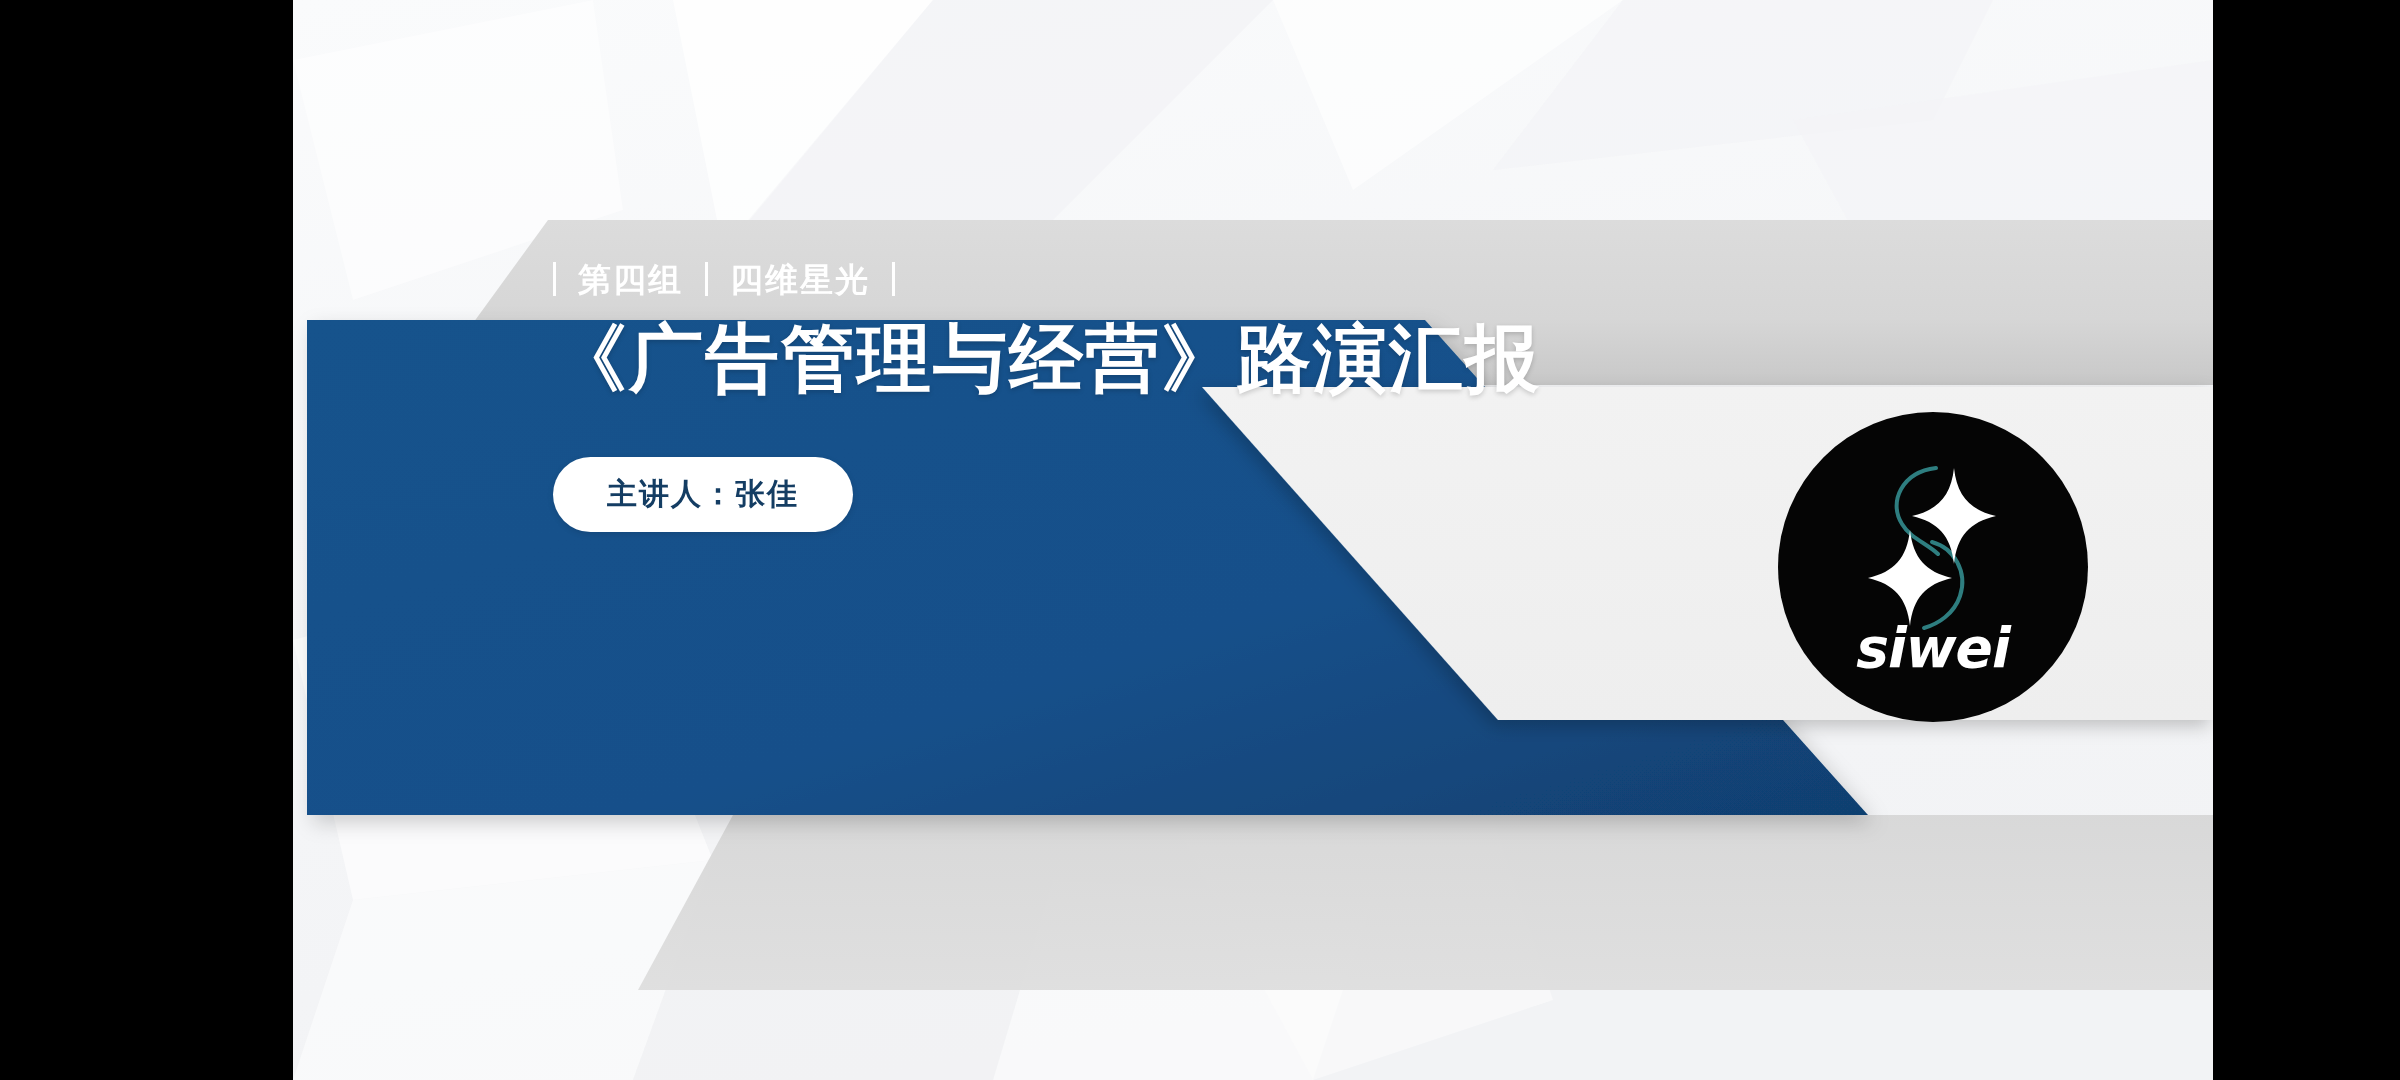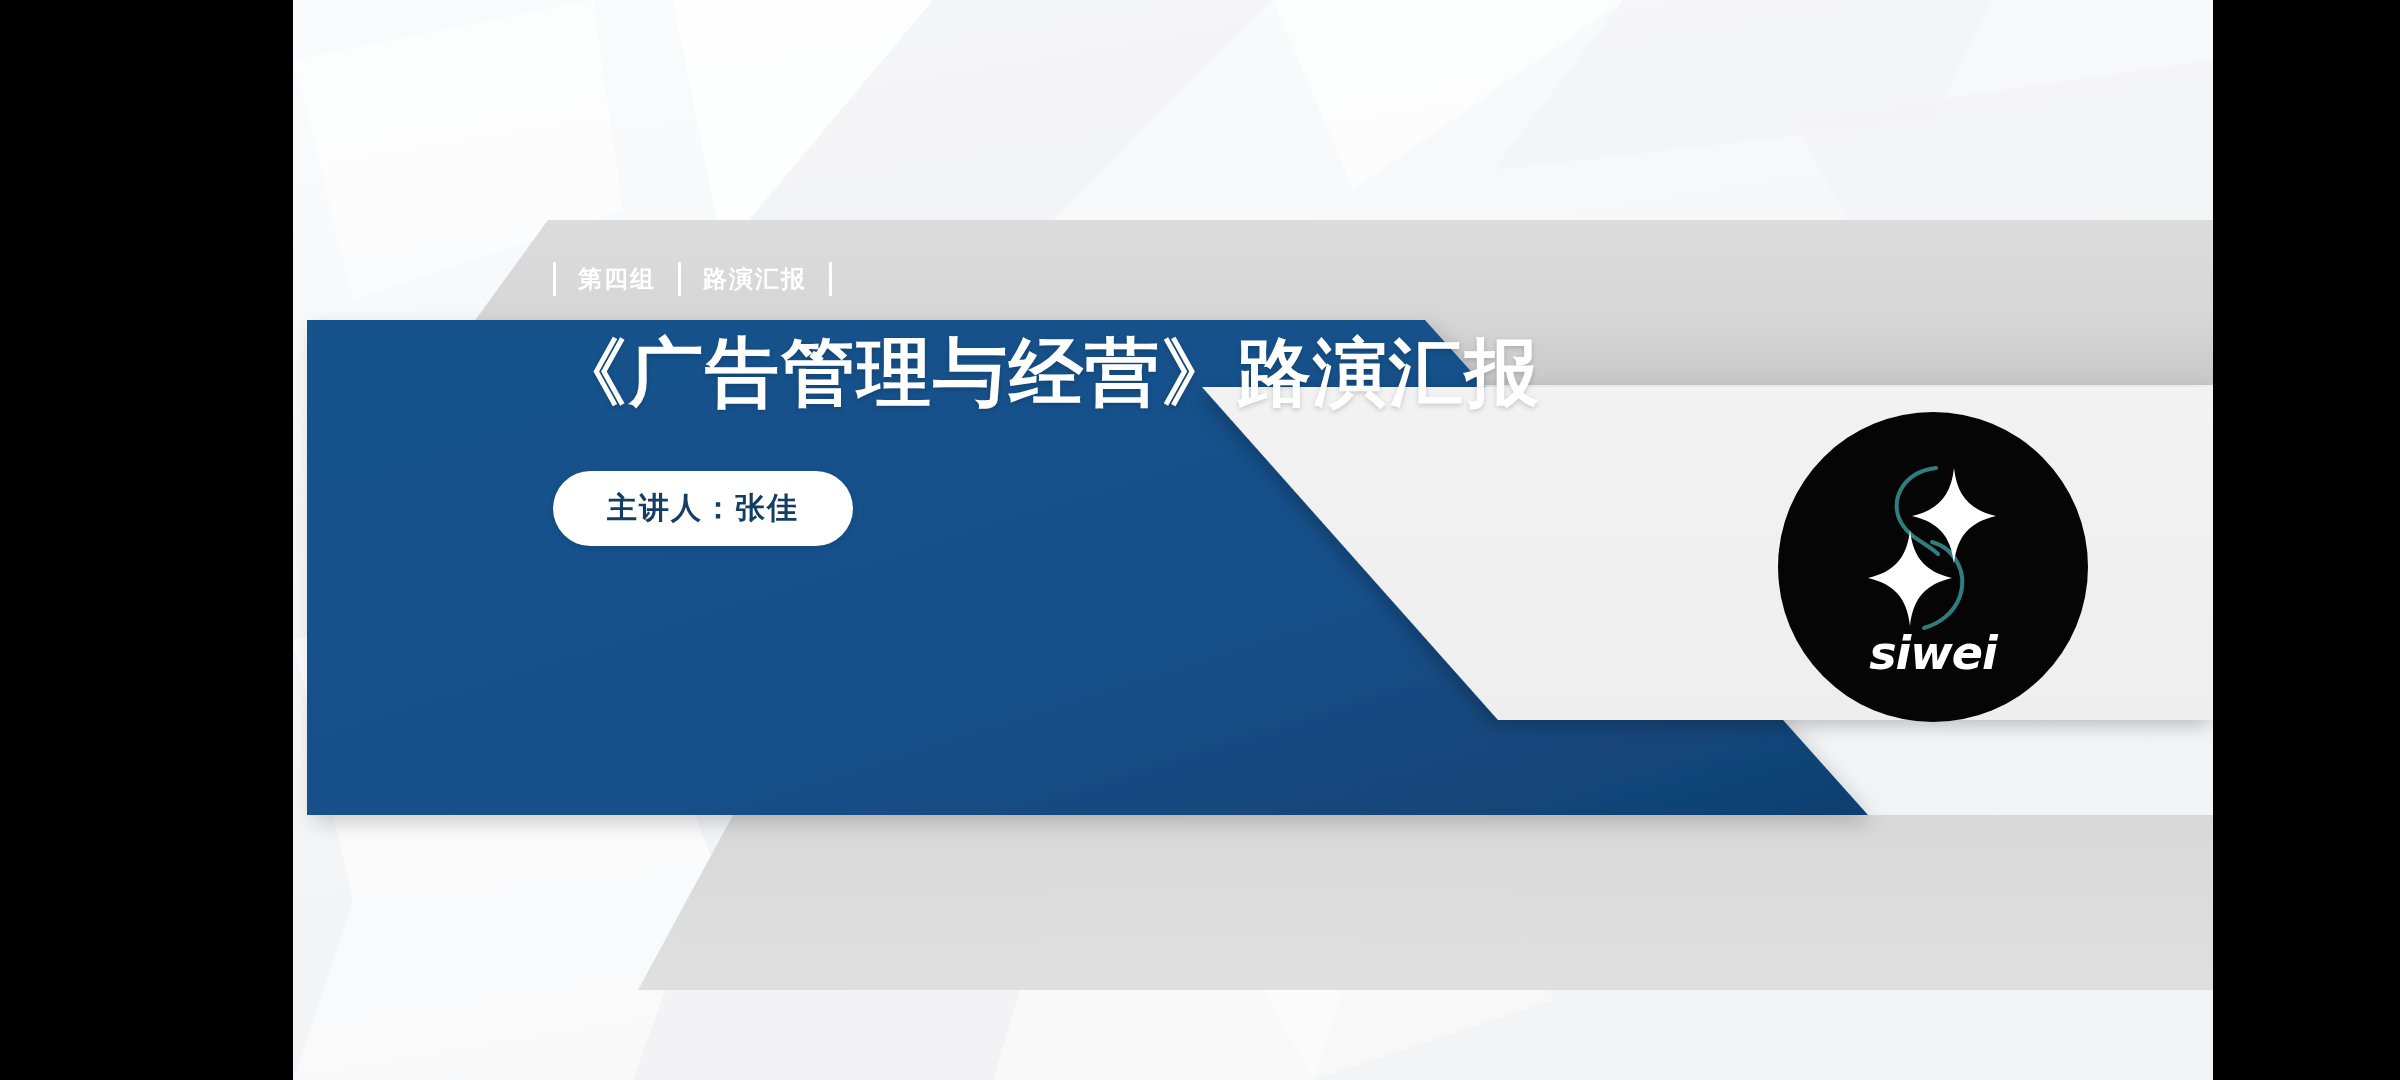--- a/index.html
+++ b/index.html
@@ -77,25 +77,25 @@
     position: absolute;
     left: 260px;
     top: 262px;
     z-index: 25;
   }
 
   .eyebrow {
     display: flex;
     align-items: center;
     color: #ffffff;
-    font-size: 24px;
+    font-size: 33px;
     font-weight: 700;
     letter-spacing: 2px;
     line-height: 1;
-    margin-bottom: 36px;
+    margin-bottom: 22px;
     white-space: nowrap;
   }
   .eyebrow .bar {
     display: inline-block;
     width: 3px;
     height: 34px;
     background: #ffffff;
     margin: 0 22px;
   }
   .eyebrow .bar:first-child { margin-left: 0; }
@@ -154,21 +154,21 @@
     transform: translateX(-50%);
   }
   .logo-word {
     position: absolute;
     left: 0;
     right: 0;
     bottom: 46px;
     text-align: center;
     color: #ffffff;
     font-family: "DejaVu Sans", sans-serif;
-    font-size: 46px;
+    font-size: 55px;
     font-weight: 900;
     font-style: italic;
     letter-spacing: -1px;
     line-height: 1;
   }
 </style>
 </head>
 <body>
 
 <div id="stage">
@@ -240,21 +240,21 @@
     <svg class="white-panel" viewBox="0 0 1920 1080" preserveAspectRatio="none">
       <polygon points="909,387 1920,387 1920,720 1205,720" fill="url(#gPanel)" filter="url(#panelShadow)"></polygon>
     </svg>
 
     <div class="text-block">
 
       <div class="eyebrow">
         <span class="bar"></span>
         <span>第四组</span>
         <span class="bar"></span>
-        <span>路演汇报</span>
+        <span>四维星光</span>
         <span class="bar"></span>
       </div>
 
       <h1 class="main-title">《广告管理与经营》路演汇报</h1>
 
       <div class="pill">主讲人：张佳</div>
     </div>
 
     <div class="logo-wrap">
       <div class="logo-circle">

